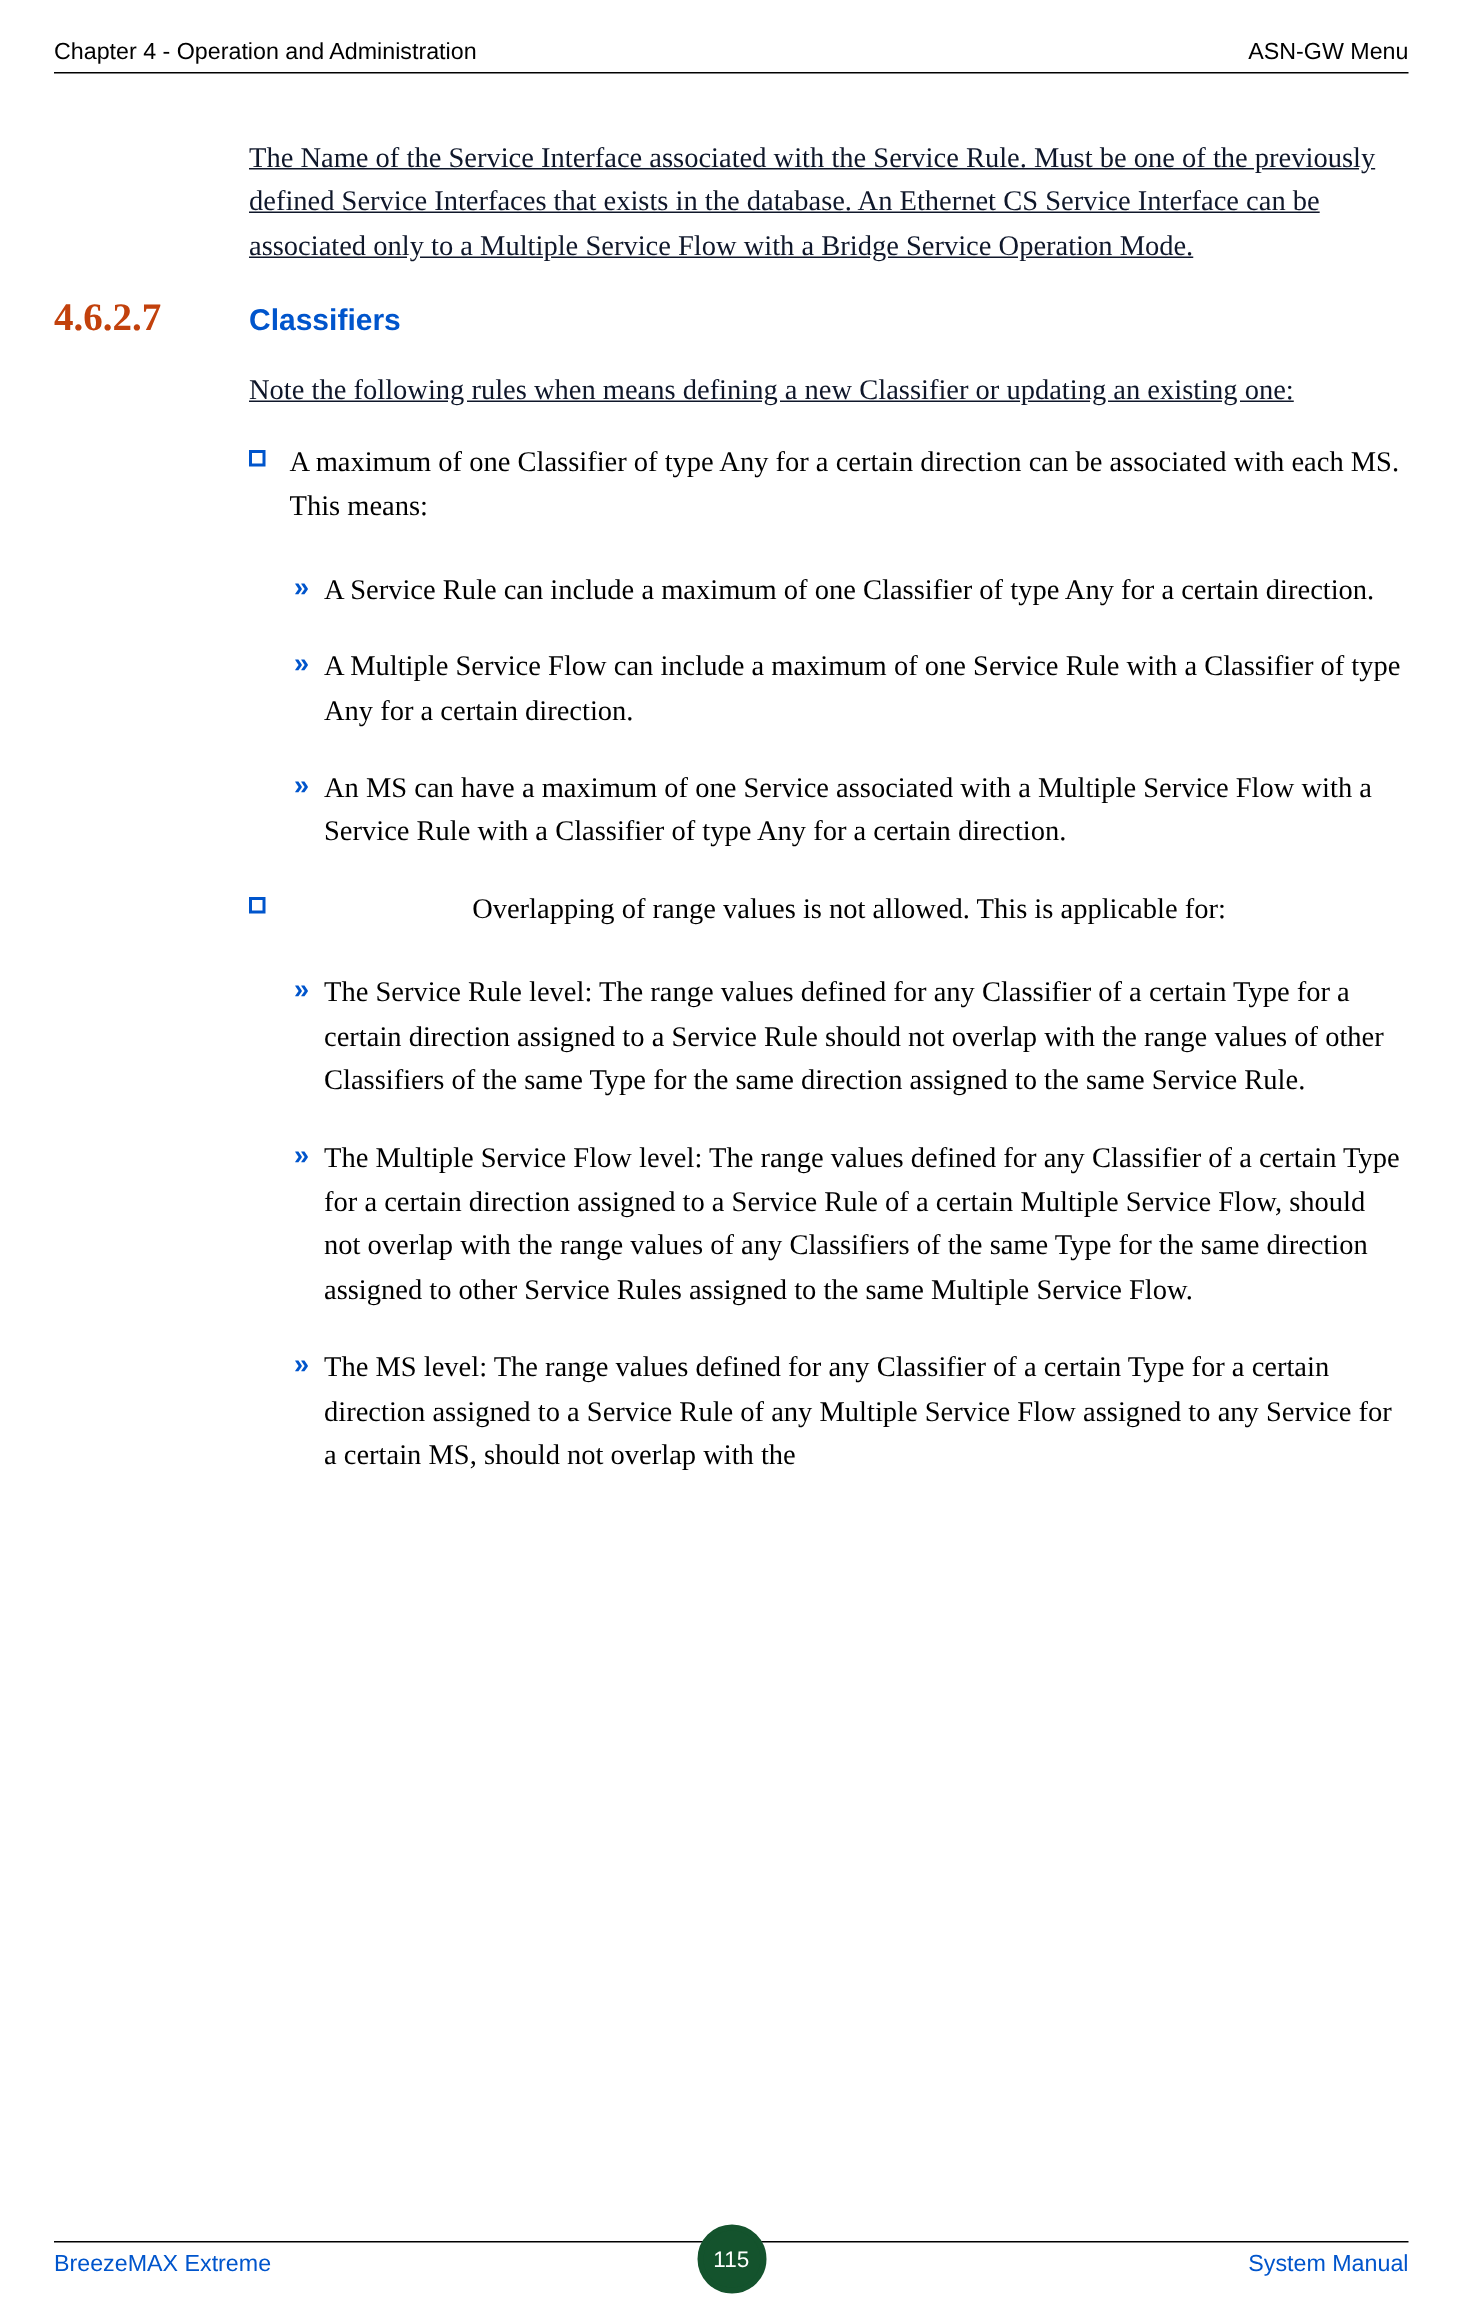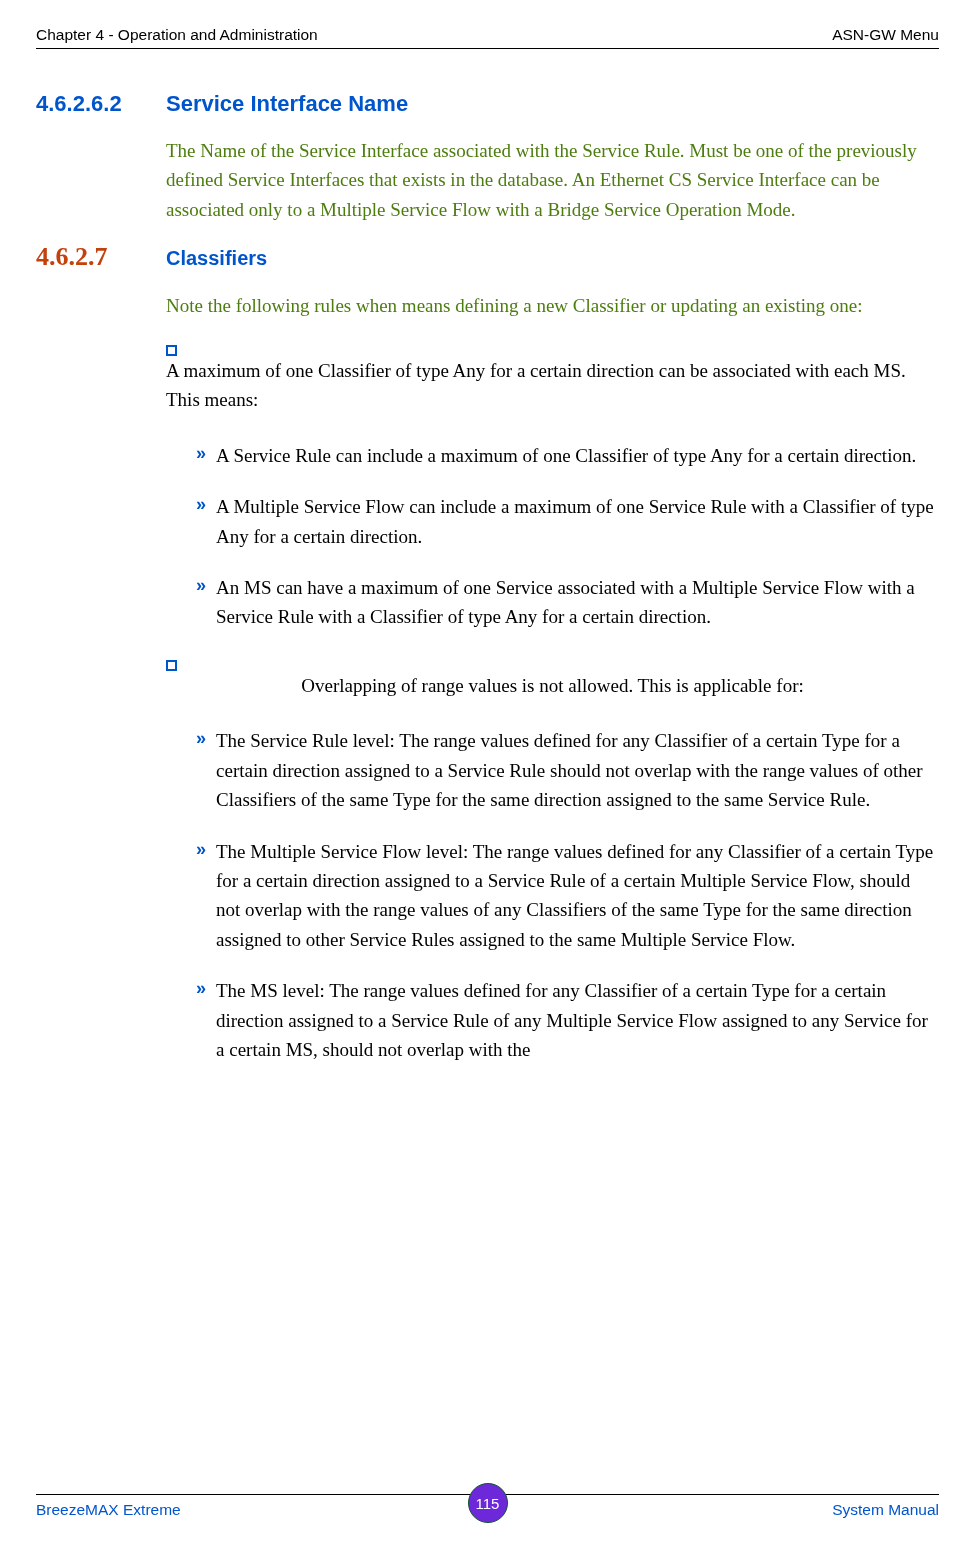--- a/index.html
+++ b/index.html
@@ -61,31 +61,31 @@
     font-size: 20px;
     color: #0055cc;
   }
   .body-block {
     margin-left: 130px;
   }
   .para {
     font-size: 19px;
     line-height: 1.55;
     margin-bottom: 18px;
-    color: #4d7c0f;
+    color: #0f172a;
+    text-decoration: underline;
   }
   .bullet-list {
     list-style: none;
     padding: 0;
     margin: 0 0 0 0;
   }
   .bullet-item {
     display: flex;
     margin-bottom: 26px;
-    flex-direction: column;
   }
   .square-bullet {
     width: 11px;
     height: 11px;
     border: 2px solid #0055cc;
     flex-shrink: 0;
     margin-right: 16px;
     margin-top: 6px;
     box-sizing: border-box;
   }
@@ -136,23 +136,23 @@
   }
   .footer-right {
     color: #0055cc;
   }
   .page-badge {
     position: absolute;
     left: 50%;
     transform: translateX(-50%);
     width: 38px;
     height: 38px;
-    background: #6d28d9;
+    background: #14532d;
     border-radius: 50%;
-    border: 1px solid #14532d;
+    border: 4px solid #14532d;
     color: #fff;
     display: flex;
     align-items: center;
     justify-content: center;
     font-size: 15px;
     font-family: Arial, Helvetica, sans-serif;
     top: -18px;
   }
   .footer-inner {
     position: relative;
@@ -164,24 +164,20 @@
 </style>
 </head>
 <body>
 
 <div class="page">
   <div class="header-row">
     <span>Chapter 4 - Operation and Administration</span>
     <span>ASN-GW Menu</span>
   </div>
 
-  <div class="section-heading">
-    <span class="section-number">4.6.2.6.2</span>
-    <span class="section-title">Service Interface Name</span>
-  </div>
   <div class="body-block">
     <p class="para">The Name of the Service Interface associated with the Service Rule. Must be one of the previously defined Service Interfaces that exists in the database. An Ethernet CS Service Interface can be associated only to a Multiple Service Flow with a Bridge Service Operation Mode.</p>
   </div>
 
   <div class="section-heading" style="margin-top:6px; margin-bottom:16px;">
     <span class="section-number-big">4.6.2.7</span>
     <span class="section-title-big">Classifiers</span>
   </div>
   <div class="body-block">
     <p class="para">Note the following rules when means defining a new Classifier or updating an existing one:</p>

